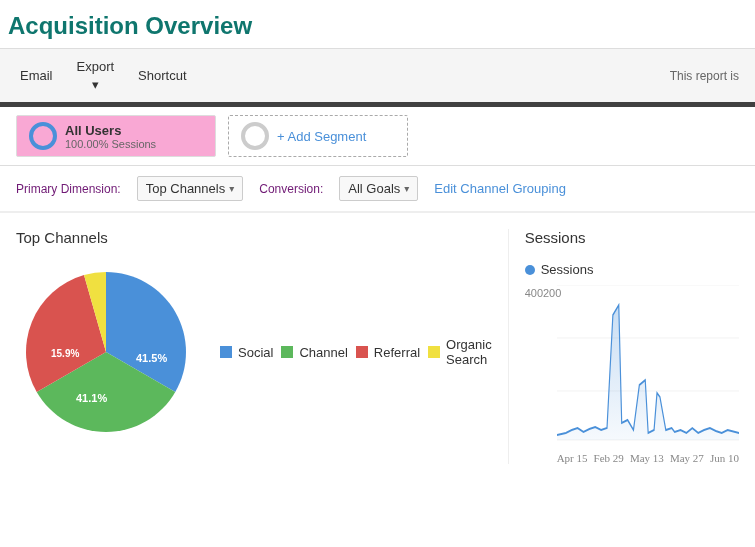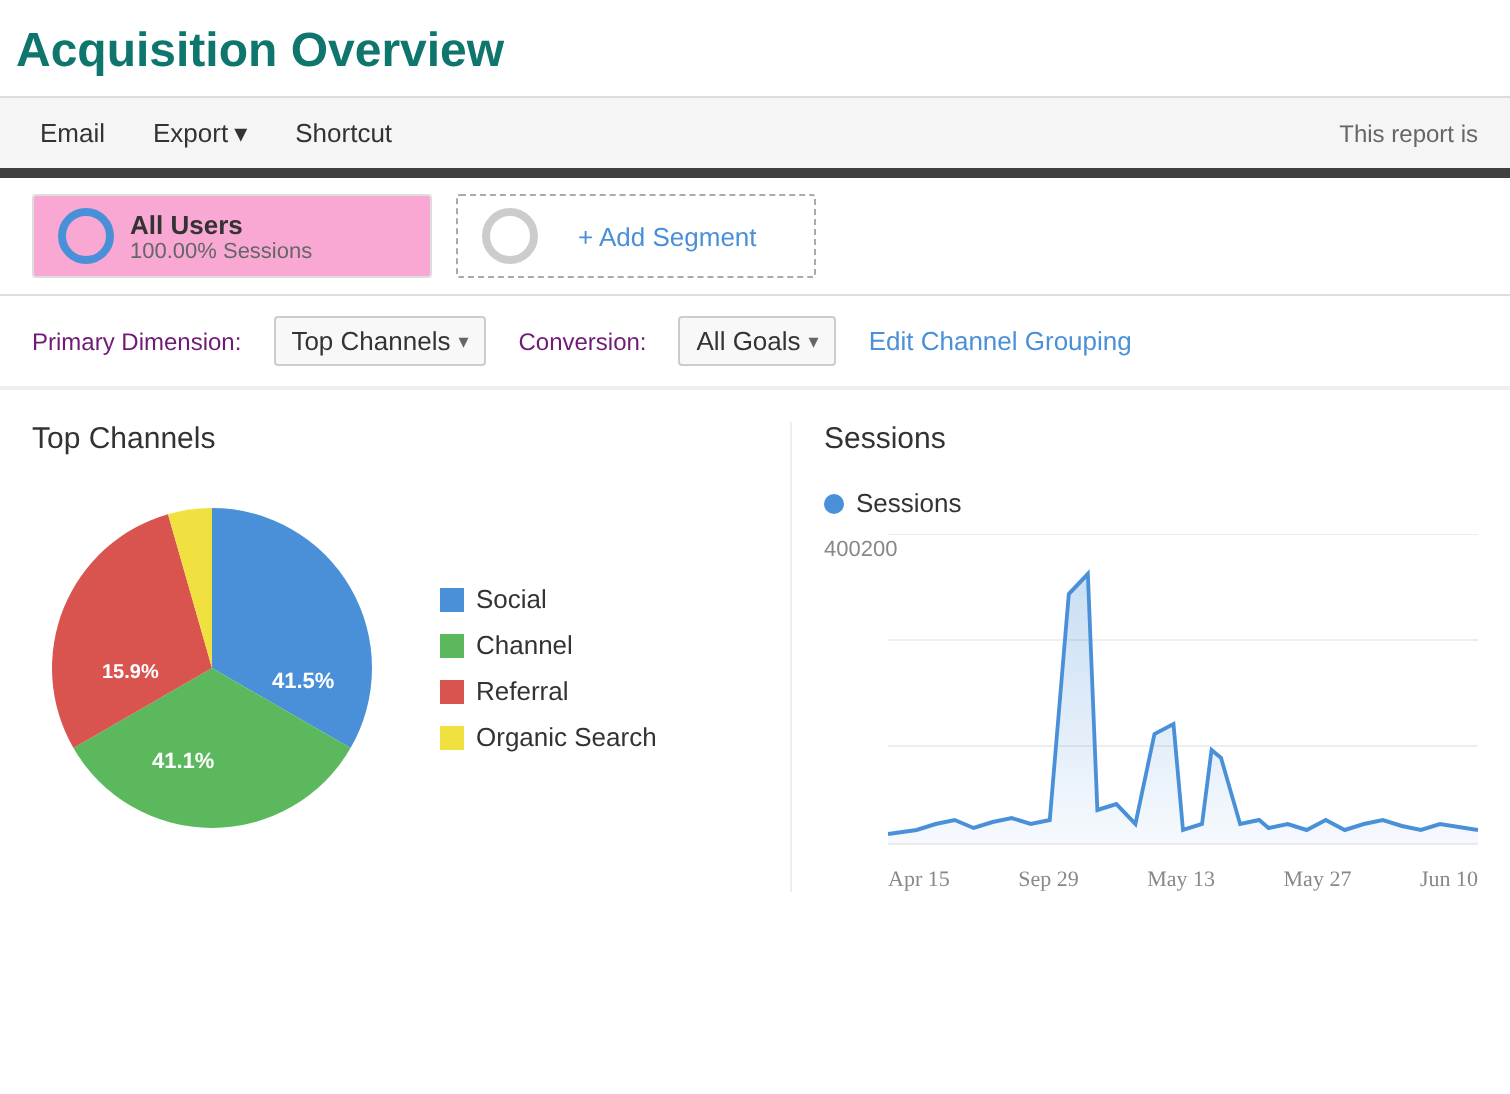--- a/index.html
+++ b/index.html
@@ -2,48 +2,48 @@
 <html><head>
   <meta charset="utf-8">
   <style>
     * { box-sizing: border-box; margin: 0; padding: 0; }
     body { font-family: Arial, sans-serif; font-size: 13px; color: #333; background: #fff; width: 755px; }
 
     .page-title { font-size: 24px; font-weight: bold; padding: 12px 8px 8px; color: #0f766e; }
 
     .toolbar { display: flex; align-items: center; border-top: 1px solid #ddd; border-bottom: 5px solid #404040; padding: 8px 16px; gap: 16px; background: #f5f5f5; }
     .toolbar-btn { background: none; border: none; cursor: pointer; font-size: 13px; color: #333; padding: 2px 4px; }
-    .export-btn { display: flex; align-items: center; gap: 3px; }
+    .export-btn { display: flex; align-items: center; gap: 3px; flex-direction: column; }
     .toolbar-right { margin-left: auto; color: #666; font-size: 12px; }
 
     .segment-bar { display: flex; padding: 8px 16px; gap: 12px; border-bottom: 1px solid #ddd; }
     .segment-pill { display: flex; align-items: center; gap: 8px; border: 1px solid #ddd; border-radius: 2px; padding: 6px 12px; background: #f9a8d4; min-width: 200px; }
     .segment-circle { width: 28px; height: 28px; border-radius: 50%; border: 4px solid #4a90d9; background: transparent; flex-shrink: 0; }
     .segment-circle-gray { border-color: #ccc; }
     .segment-info .name { font-size: 13px; font-weight: bold; }
     .segment-info .sub { font-size: 11px; color: #666; }
-    .add-segment { display: flex; align-items: center; gap: 20px; border: 1px dashed #aaa; border-radius: 2px; padding: 6px 12px; background: #fff; color: #4a90d9; cursor: pointer; min-width: 180px; }
+    .add-segment { display: flex; align-items: center; gap: 8px; border: 1px dashed #aaa; border-radius: 2px; padding: 6px 12px; background: #fff; color: #4a90d9; cursor: pointer; min-width: 180px; }
 
     .dimension-bar { display: flex; align-items: center; gap: 16px; padding: 10px 16px; border-bottom: 1px solid #eee; }
     .dim-label { color: #701a75; font-size: 12px; }
     .dim-select { display: flex; align-items: center; gap: 4px; border: 1px solid #ccc; border-radius: 2px; padding: 4px 8px; background: #f8f8f8; cursor: pointer; font-size: 13px; }
     .dim-select .arrow { font-size: 10px; color: #666; }
     .edit-link { color: #4a90d9; cursor: pointer; font-size: 13px; text-decoration: none; }
 
     .charts-container { display: flex; padding: 16px; gap: 0; border-top: 1px solid #eee; }
     .chart-left { flex: 0 0 380px; border-right: 1px solid #eee; padding-right: 16px; }
     .chart-right { flex: 1; padding-left: 16px; }
     .chart-title { font-size: 15px; font-weight: normal; margin-bottom: 16px; color: #333; }
 
     
     .pie-section { display: flex; align-items: center; gap: 24px; }
     .pie-wrapper { width: 180px; height: 180px; position: relative; flex-shrink: 0; }
     .pie-wrapper svg { width: 180px; height: 180px; }
 
-    .legend { display: flex; flex-direction: column; gap: 8px; }
+    .legend { display: flex; flex-direction: row; gap: 8px; }
     .legend-item { display: flex; align-items: center; gap: 6px; font-size: 13px; }
     .legend-dot { width: 12px; height: 12px; flex-shrink: 0; }
 
     
     .sessions-legend { display: flex; align-items: center; gap: 6px; margin-bottom: 8px; }
     .sessions-dot { width: 10px; height: 10px; border-radius: 50%; background: #4a90d9; }
     .sessions-label { font-size: 13px; }
 
     .x-axis-labels { display: flex; justify-content: space-between; padding: 4px 0 0; font-size: 11px; color: #888; font-family: Liberation Serif, serif; }
 
@@ -160,20 +160,20 @@
             <stop offset="0%" stop-color="#4a90d9" stop-opacity="0.3"></stop>
             <stop offset="100%" stop-color="#4a90d9" stop-opacity="0.05"></stop>
           </linearGradient>
         </defs>
 
         <polyline points="0,150 15,148 25,145 35,143 45,147 55,144 65,142 75,145 85,143 95,30 105,20 110,138 120,135 125,140 130,145 140,100 150,95 155,148 165,145 170,108 175,112 185,145 195,143 200,147 210,145 220,148 230,143 240,148 250,145 260,143 270,146 280,148 290,145 310,148" fill="none" stroke="#4a90d9" stroke-width="2"></polyline>
         <polygon points="0,150 15,148 25,145 35,143 45,147 55,144 65,142 75,145 85,143 95,30 105,20 110,138 120,135 125,140 130,145 140,100 150,95 155,148 165,145 170,108 175,112 185,145 195,143 200,147 210,145 220,148 230,143 240,148 250,145 260,143 270,146 280,148 290,145 310,148 310,155 0,155" fill="url(#areaGrad)"></polygon>
       </svg>
       <div class="x-axis-labels">
         <span>Apr 15</span>
-        <span>Sep 29</span>
+        <span>Feb 29</span>
         <span>May 13</span>
         <span>May 27</span>
         <span>Jun 10</span>
       </div>
     </div>
   </div>
 </div>
 
 </body></html>

